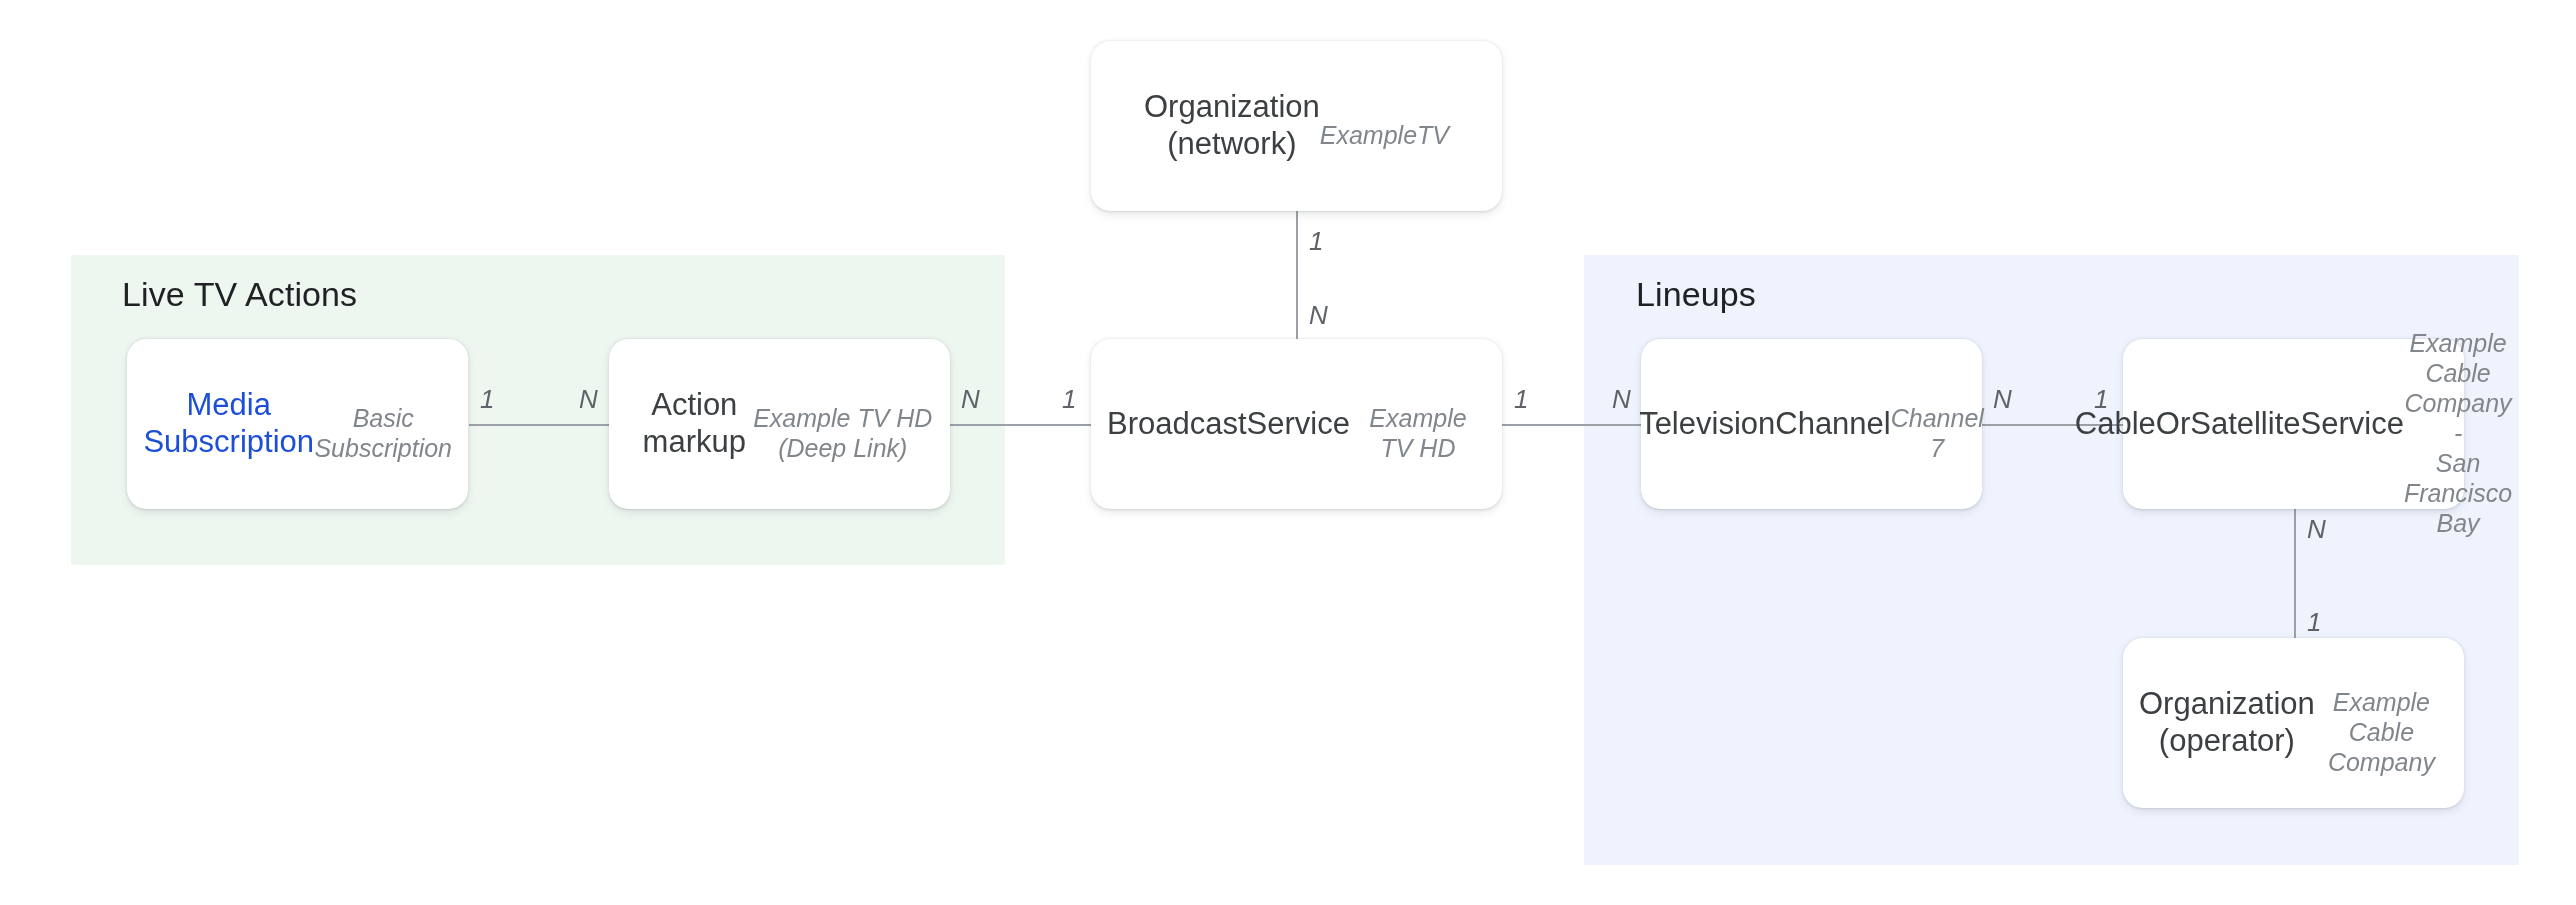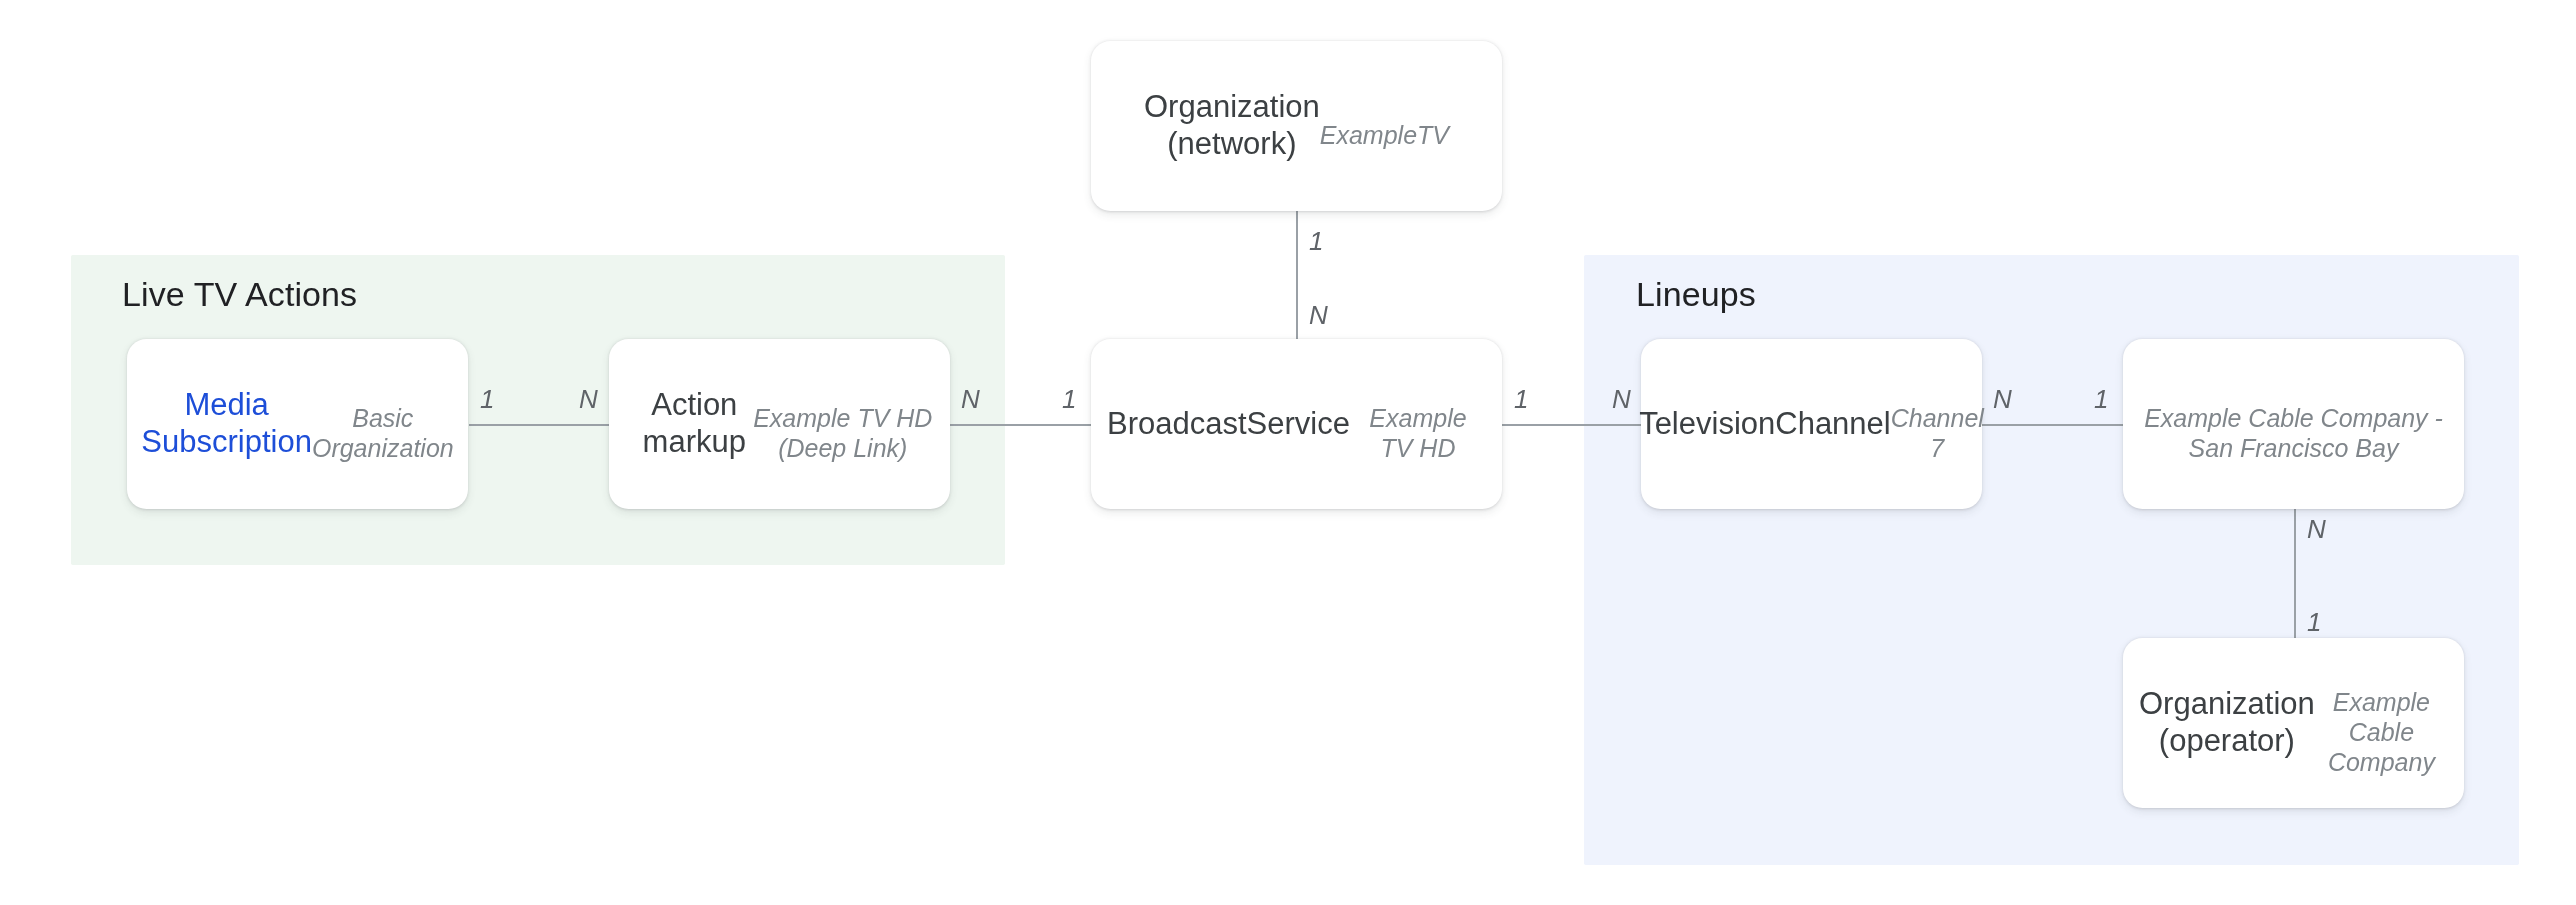--- a/index.html
+++ b/index.html
@@ -123,35 +123,36 @@
       <div class="card-lbl" style="left: 2307px; top: 607px; color: rgb(95, 99, 104);">1</div>
     </div>
   <div id="nodes-layer">
       <div class="node" style="left: 1091px; top: 41px; width: 411px; height: 170px; background: rgb(255, 255, 255);">
         <div class="node-title" style="color: rgb(60, 64, 67);">Organization
 (network)</div>
         <div class="node-sub" style="color: rgb(128, 134, 139);">ExampleTV</div>
       </div>
       <div class="node" style="left: 127px; top: 339px; width: 341px; height: 170px; background: rgb(255, 255, 255);">
         <div class="node-title" style="color: #1d4ed8;">Media Subscription</div>
-        <div class="node-sub" style="color: rgb(128, 134, 139);">Basic Organization</div>
+        <div class="node-sub" style="color: rgb(128, 134, 139);">Basic Subscription</div>
       </div>
       <div class="node" style="left: 609px; top: 339px; width: 341px; height: 170px; background: rgb(255, 255, 255); padding-left: 28px;">
         <div class="node-title" style="color: rgb(60, 64, 67);">Action markup</div>
         <div class="node-sub" style="color: rgb(128, 134, 139);">Example TV HD (Deep Link)</div>
       </div>
       <div class="node" style="left: 1091px; top: 339px; width: 411px; height: 170px; background: rgb(255, 255, 255);">
         <div class="node-title" style="color: rgb(60, 64, 67);">BroadcastService</div>
         <div class="node-sub" style="color: rgb(128, 134, 139);">Example TV HD</div>
       </div>
       <div class="node" style="left: 1641px; top: 339px; width: 341px; height: 170px; background: rgb(255, 255, 255);">
         <div class="node-title" style="color: rgb(60, 64, 67);">TelevisionChannel</div>
         <div class="node-sub" style="color: rgb(128, 134, 139);">Channel 7</div>
       </div>
       <div class="node" style="left: 2123px; top: 339px; width: 341px; height: 170px; background: rgb(255, 255, 255);">
+        <div class="node-title" style="color: rgb(60, 64, 67);">CableOrSatelliteService</div>
         <div class="node-sub" style="color: rgb(128, 134, 139);">Example Cable Company -
 San Francisco Bay</div>
       </div>
       <div class="node" style="left: 2123px; top: 638px; width: 341px; height: 170px; background: rgb(255, 255, 255);">
         <div class="node-title" style="color: rgb(60, 64, 67);">Organization (operator)</div>
         <div class="node-sub" style="color: rgb(128, 134, 139);">Example Cable Company</div>
       </div>
     </div>
 </div>
 

